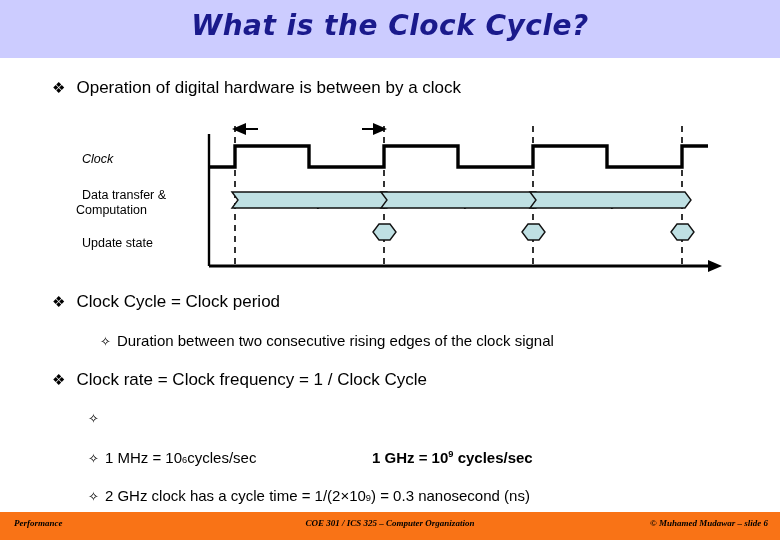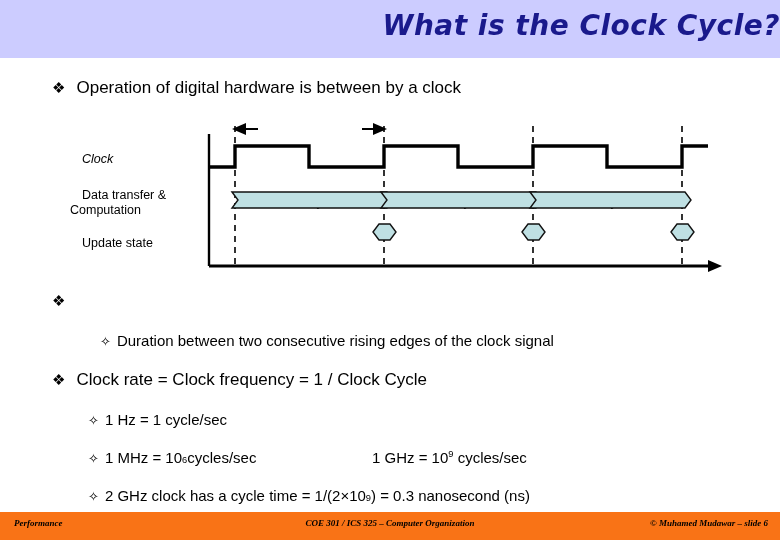--- a/index.html
+++ b/index.html
@@ -28,21 +28,21 @@
     top: 0;
     width: 780px;
     height: 58px;
     background: #ccccff;
   }
   .title-text {
     position: absolute;
     left: 0;
     top: 9px;
     width: 780px;
-    text-align: right;
+    text-align: center;
     font-family: "DejaVu Sans", sans-serif;
     font-size: 28px;
     font-weight: bold;
     font-style: italic;
     letter-spacing: 0.5px;
     color: #1a1a8c;
     white-space: nowrap;
   }
 
   
@@ -134,21 +134,21 @@
 
   <div class="bullet-l1" style="left:52px; top:78px;">
     <span class="marker">❖</span>
     <span>Operation of digital hardware is between by a clock</span>
   </div>
 
   <div class="diagram">
 
     <div class="diag-label" style="left:82px; top:42px;font-style:italic;">Clock</div>
     <div class="diag-label" style="left:82px; top:78px;">Data transfer &amp;</div>
-    <div class="diag-label" style="left:70px; top:93px;">Computation</div>
+    <div class="diag-label" style="left:76px; top:93px;">Computation</div>
     <div class="diag-label" style="left:82px; top:126px;">Update state</div>
 
     <div class="cyc-label" style="left:262px; top:9px; width:96px;">Clock Cycle</div>
 
     <div class="cyc-label" style="left:237px; top:85px; width:148px;">Clock Cycle 1</div>
     <div class="cyc-label" style="left:384px; top:85px; width:148px;">Clock Cycle 2</div>
     <div class="cyc-label" style="left:531px; top:85px; width:148px;">Clock Cycle 3</div>
 
     <svg width="780" height="165" viewBox="0 0 780 165" style="position:absolute; left:0; top:0;">
 
@@ -175,46 +175,46 @@
       <polygon points="530,82 536,90 530,98 685,98 691,90 685,82" fill="#bfe0e3" stroke="#111111" stroke-width="1.4"></polygon>
 
       <polygon points="373,122 379,114 390,114 396,122 390,130 379,130" fill="#bfe0e3" stroke="#111111" stroke-width="1.4"></polygon>
       <polygon points="522,122 528,114 539,114 545,122 539,130 528,130" fill="#bfe0e3" stroke="#111111" stroke-width="1.4"></polygon>
       <polygon points="671,122 677,114 688,114 694,122 688,130 677,130" fill="#bfe0e3" stroke="#111111" stroke-width="1.4"></polygon>
     </svg>
   </div>
 
   <div class="bullet-l1" style="left:52px; top:292px;">
     <span class="marker">❖</span>
+    <span>Clock Cycle = Clock period</span>
   </div>
 
   <div class="bullet-l2" style="left:100px; top:332px;">
     <span class="marker">✧</span>
     <span>Duration between two consecutive rising edges of the clock signal</span>
   </div>
 
   <div class="bullet-l1" style="left:52px; top:370px;">
     <span class="marker">❖</span>
     <span>Clock rate = Clock frequency = 1 / Clock Cycle</span>
   </div>
 
   <div class="bullet-l2" style="left:88px; top:411px;">
     <span class="marker">✧</span>
-    <span>1 Hz = 1 cycle/sec</span>
       <span class="sup"></span>
       <span></span>
   </div>
 
   <div class="bullet-l2" style="left:88px; top:449px;">
     <span class="marker">✧</span>
     <span>1 MHz = 10</span>
       <span class="sup">6</span>
       <span> cycles/sec</span>
   </div>
-  <div style="position:absolute; left:372px; top:449px; font-size:15px; white-space:nowrap;">
+  <div style="position:absolute; left:372px; top:449px; font-size:15px; white-space:nowrap;font-weight:bold;">
     <span>1 GHz = 10</span><span class="sup">9</span><span> cycles/sec</span>
   </div>
 
   <div class="bullet-l2" style="left:88px; top:487px;">
     <span class="marker">✧</span>
     <span>2 GHz clock has a cycle time = 1/(2×10</span>
       <span class="sup">9</span>
       <span>) = 0.3 nanosecond (ns)</span>
   </div>
 

